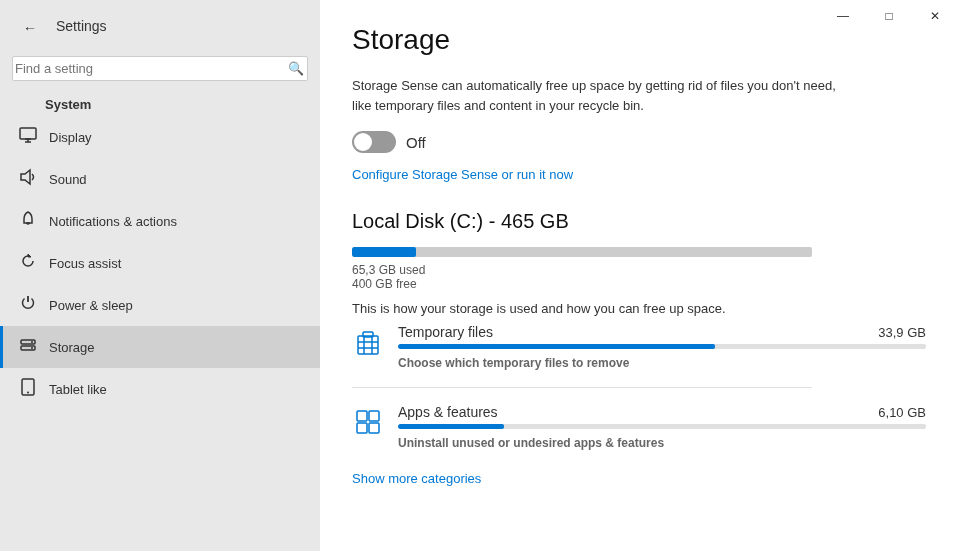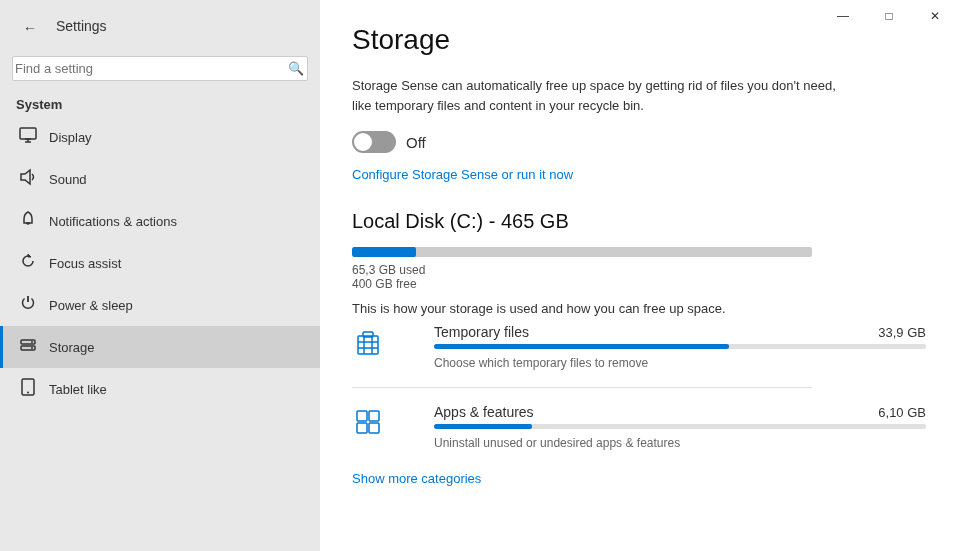--- a/index.html
+++ b/index.html
@@ -61,20 +61,21 @@
     .search-icon-svg {
       color: #555;
       font-size: 13px;
     }
 
     .section-label {
       padding: 8px 16px 4px 16px;
       font-size: 13px;
       font-weight: 600;
       color: #333;
+      margin-left: 29px;
     }
 
     .nav-item {
       display: flex;
       align-items: center;
       padding: 10px 16px;
       gap: 12px;
       cursor: pointer;
       font-size: 13px;
       color: #333;
@@ -211,21 +212,20 @@
       height: 32px;
       display: flex;
       align-items: center;
       justify-content: center;
       flex-shrink: 0;
       margin-top: 2px;
     }
 
     .storage-item-body {
       flex: 1;
-      margin-left: 36px;
     }
 
     .storage-item-header {
       display: flex;
       justify-content: space-between;
       align-items: baseline;
       margin-bottom: 4px;
     }
 
     .storage-item-name {
@@ -249,20 +249,21 @@
 
     .storage-item-bar-fill {
       height: 100%;
       background: #0078d4;
       border-radius: 2px;
     }
 
     .storage-item-sub {
       font-size: 12px;
       color: #666;
+      font-weight: bold;
     }
 
     .divider {
       width: 100%;
       max-width: 460px;
       height: 1px;
       background: #e0e0e0;
       margin: 8px 0 16px 0;
     }
 

